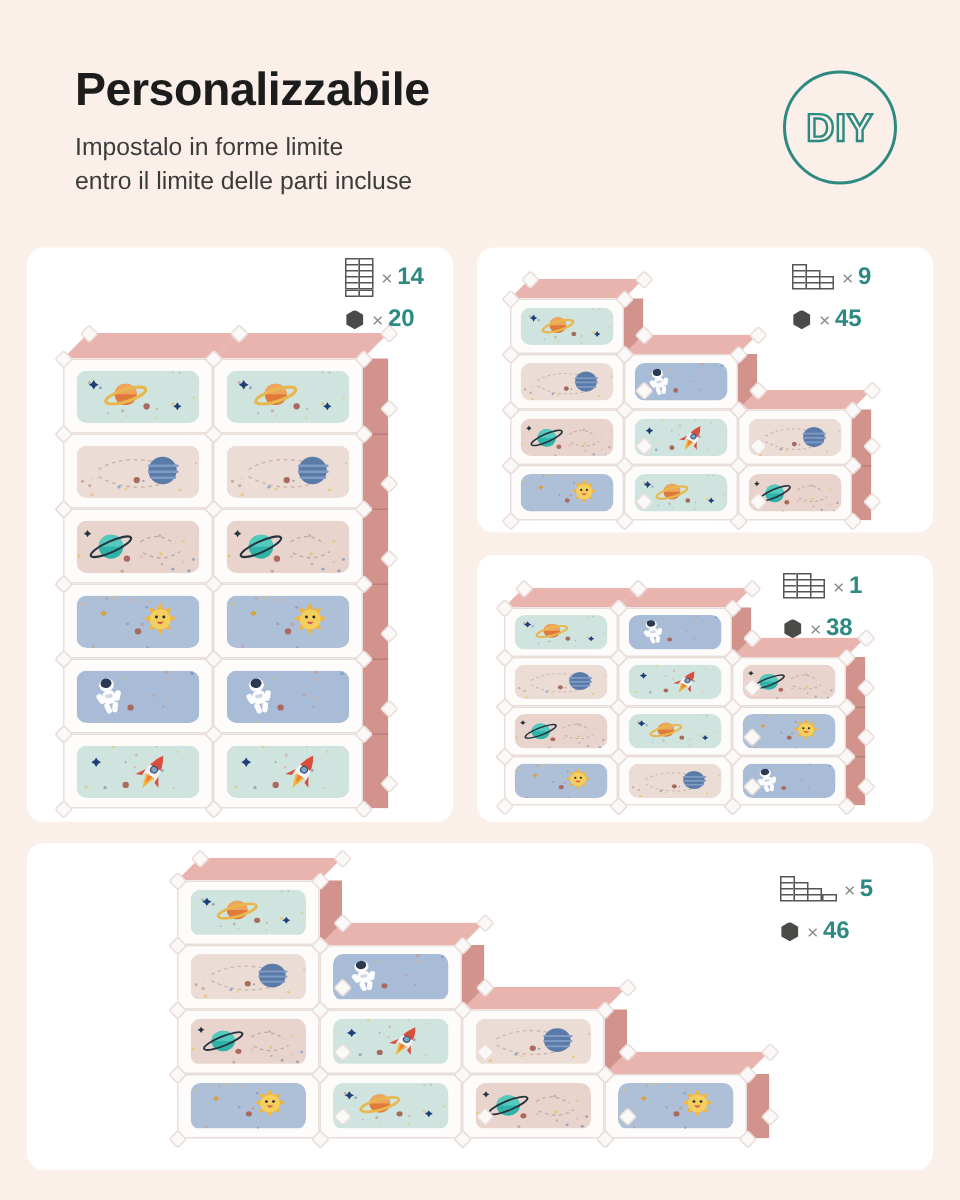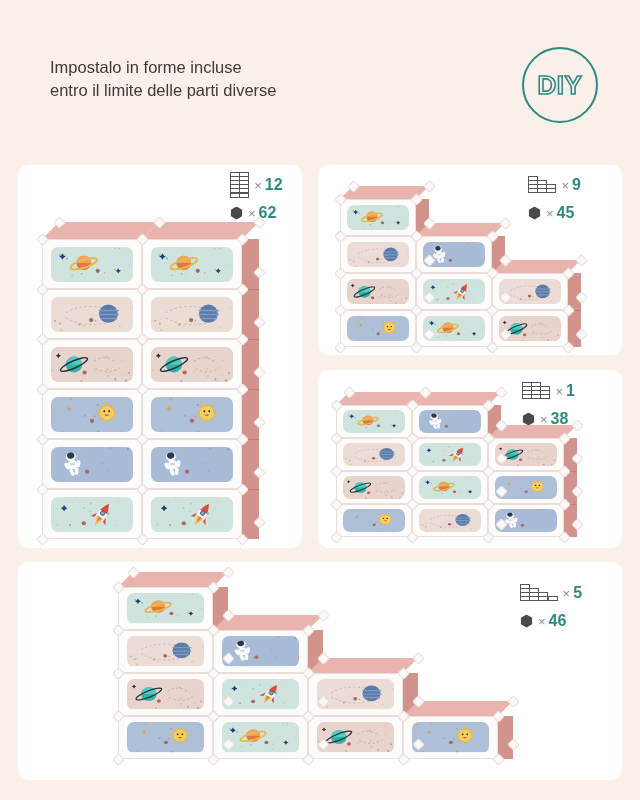--- a/index.html
+++ b/index.html
@@ -86,23 +86,24 @@
     position:absolute;width:9px;height:9px;background:#fbf9f8;
     border:1px solid #e9dedb;box-sizing:border-box;
     transform:rotate(45deg);border-radius:2px;z-index:6;
   }
   svg.motif{display:block;width:100%;height:100%;}
 </style>
 </head>
 <body>
 
 <div class="header">
+  <div class="title">Personalizzabile</div>
   <div class="subtitle">
-    <div>Impostalo in forme incluse</div>
-    <div>entro il limite delle parti diverse</div>
+    <div>Impostalo in forme limite</div>
+    <div>entro il limite delle parti incluse</div>
   </div>
 </div>
 
 <div class="diy-badge">
   <div class="diy-text"><span>D</span><span>I</span><span>Y</span></div>
 </div>
 
 <div class="card" id="card1"></div>
 <div class="card" id="card2"></div>
 <div class="card" id="card3"></div>
@@ -122,26 +123,26 @@
         <span class="pcol">
           <span class="pcell"></span>
           <span class="pcell"></span>
           <span class="pcell"></span>
           <span class="pcell"></span>
           <span class="pcell"></span>
           <span class="pcell"></span>
         </span>
       </span>
     <span class="legend-x">×</span>
-    <span class="legend-num">12</span>
+    <span class="legend-num">14</span>
   </div>
   <div class="legend-row" style="margin-top:6px;">
     <span class="conn-dot"></span>
     <span class="legend-x">×</span>
-    <span class="legend-num">62</span>
+    <span class="legend-num">20</span>
   </div>
 </div>
 
 <div class="legend" id="legend2" style="left:528px;top:174px;">
   <div class="legend-row">
     <span class="panel-icon" id="icon2">
         <span class="pcol">
           <span class="pcell"></span>
           <span class="pcell"></span>
           <span class="pcell"></span>

